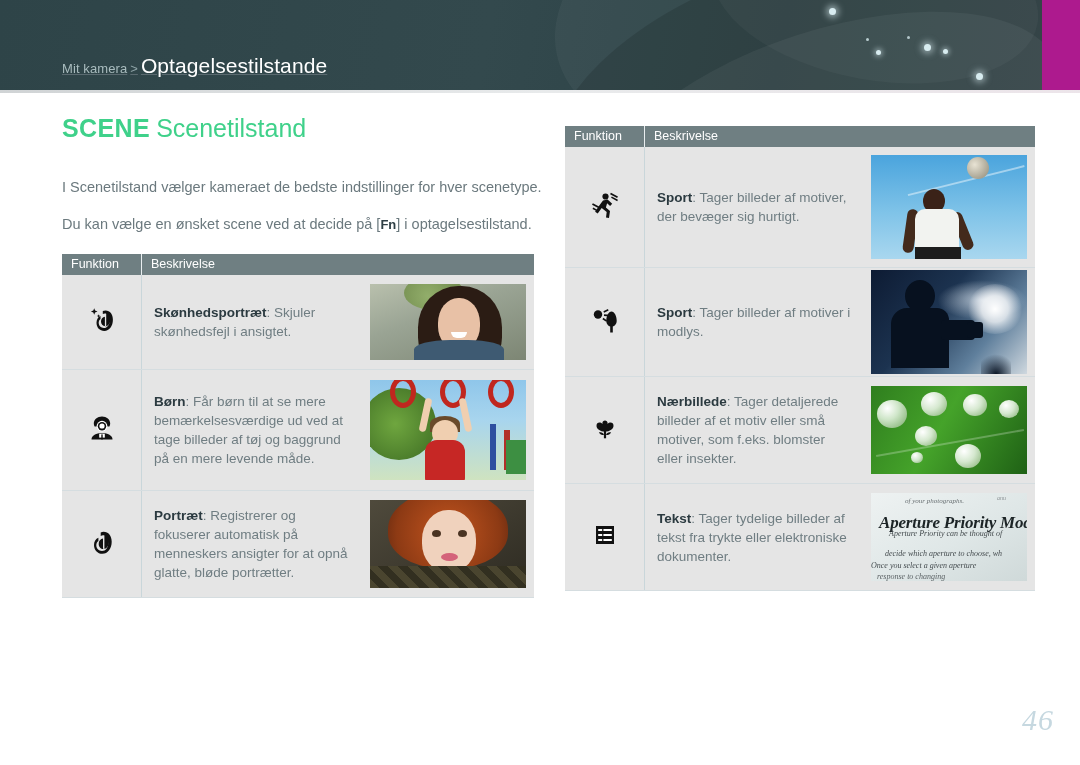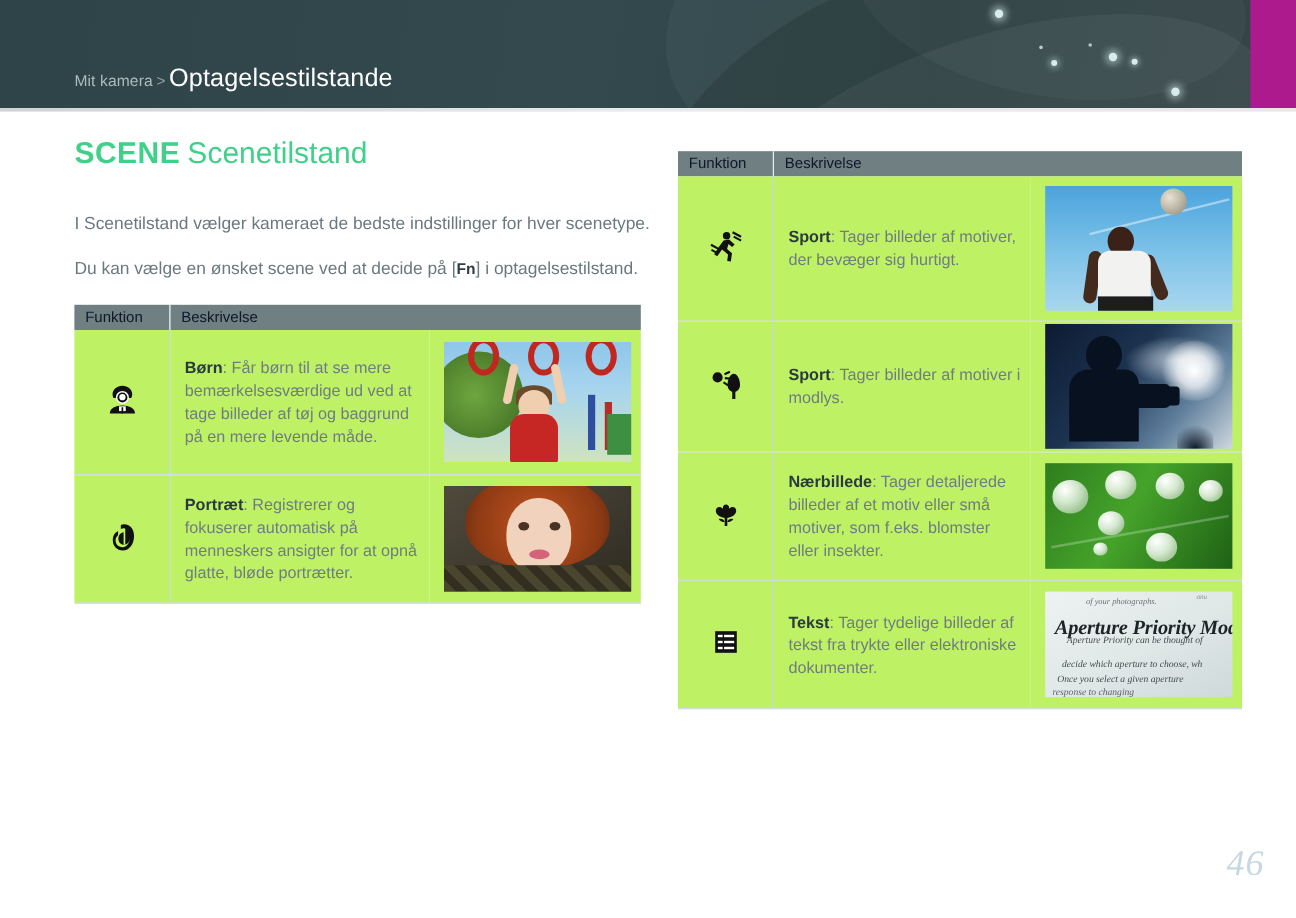--- a/index.html
+++ b/index.html
@@ -69,20 +69,21 @@
     position: absolute;
     left: 0; top: 90px;
     width: 1080px; height: 3px;
     background: linear-gradient(to right, rgba(120,130,135,0.35), rgba(150,160,165,0.22), rgba(180,150,170,0.25));
   }
 
   .breadcrumb {
     position: absolute;
     left: 62px; top: 54px;
     white-space: nowrap;
+    text-decoration: underline;
   }
   .crumb-small {
     font-size: 13px;
     color: #a9bcbe;
     letter-spacing: 0.1px;
   }
   .crumb-sep {
     font-size: 13px;
     color: #8ea3a6;
     padding: 0 3px;
@@ -136,33 +137,33 @@
     border-collapse: collapse;
   }
   .tbl-left  { left: 62px; top: 254px; width: 472px; }
   .tbl-right { left: 565px; top: 126px; width: 470px; }
 
   .tbl .hdr {
     background: #6f7f82;
     height: 20px;
   }
   .tbl .hdr td {
-    color: #0f172a;
+    color: #ffffff;
     font-size: 12.5px;
     padding: 3px 0 4px 9px;
     vertical-align: middle;
     font-weight: normal;
   }
   .hdr .h-fn  { width: 70px; border-right: 1px solid #e9eef0; }
   .hdr .h-desc { }
 
   .tbl .row td {
     border-bottom: 1px solid #d5dde0;
     vertical-align: middle;
-    background: #bef264;
+    background: #e5e5e5;
   }
   .tbl .row td.c-icon {
     width: 70px;
     text-align: center;
     border-right: 1px solid #c9d6da;
     padding: 0;
   }
   .tbl .row td.c-desc {
     padding: 0 8px 0 12px;
   }
@@ -258,21 +259,21 @@
   .ph-macro .d6 { width: 26px; height: 24px; left: 84px; top: 58px; background: radial-gradient(circle at 35% 30%, #ffffff 0%, #d5e8cf 45%, #7fad6e 100%); border-radius: 50%; }
   .ph-macro .d7 { width: 12px; height: 11px; left: 40px; top: 66px; background: radial-gradient(circle at 35% 30%, #ffffff 0%, #cfe6c9 50%, #7fad6e 100%); border-radius: 50%; }
 
   
   .ph-text { height: 88px; background: linear-gradient(150deg,#eef2f2 0%,#dfe7e7 55%,#cfd9d9 100%); }
   .ph-text .tiny { left: 34px; top: 4px; font-size: 7px; color: #6a7174; font-family: "Liberation Serif", serif; font-style: italic; white-space: nowrap; }
   .ph-text .tiny2{ left: 126px; top: 2px; font-size: 6px; color: #8b9295; font-family: "Liberation Serif", serif; font-style: italic; white-space: nowrap; }
   .ph-text .big  { left: 8px; top: 20px; font-size: 17px; color: #1c2426; font-family: "Liberation Serif", serif; font-weight: bold; font-style: italic; white-space: nowrap; letter-spacing: -0.2px;}
   .ph-text .l1   { left: 18px; top: 36px; font-size: 8px; color: #444b4e; font-family: "Liberation Serif", serif; font-style: italic; white-space: nowrap; }
   .ph-text .l2   { left: 14px; top: 56px; font-size: 8px; color: #444b4e; font-family: "Liberation Serif", serif; font-style: italic; white-space: nowrap; }
-  .ph-text .l3   { left: 10px; top: 68px; font-size: 8px; color: #444b4e; font-family: "Liberation Serif", serif; font-style: italic; white-space: nowrap; }
+  .ph-text .l3   { left: 0; top: 68px; font-size: 8px; color: #444b4e; font-family: "Liberation Serif", serif; font-style: italic; white-space: nowrap; }
   .ph-text .l4   { left: 6px; top: 79px; font-size: 8px; color: #5c6366; font-family: "Liberation Serif", serif; font-style: italic; white-space: nowrap; }
 
   
   .page-num {
     position: absolute;
     right: 26px; bottom: 28px;
     font-family: "Liberation Serif", serif;
     font-style: italic;
     font-size: 30px;
     color: #c6d8e0;
@@ -311,20 +312,40 @@
 <div class="intro intro-1">I Scenetilstand vælger kameraet de bedste indstillinger for hver scenetype.</div>
 <div class="intro intro-2"><span class="brk">Du kan vælge en ønsket scene ved at decide på [</span><span class="kbd">Fn</span><span class="brk">] i optagelsestilstand.</span></div>
 
 <table class="tbl tbl-left">
   <tbody>
       <tr class="hdr">
     <td class="h-fn">Funktion</td>
     <td class="h-desc" colspan="2">Beskrivelse</td>
   </tr>
 
+  <tr class="row">
+    <td class="c-icon" style="height:94px;">
+      <span class="icon-box">
+        <svg width="34" height="34" viewBox="0 0 34 34">
+          <path d="M20.5 7.5c4.6 0 7.4 3.8 7.4 9.2 0 6.3-3.6 11.2-8.6 11.2-4.6 0-7.8-3.4-7.8-8.2 0-3.1 1.6-5.6 4-6.6l0 2.9c-1.1.8-1.8 2.2-1.8 3.8 0 3 2.2 5.2 5.2 5.2 3.4 0 5.8-3.2 5.8-7.8 0-4.1-1.8-6.6-4.8-6.6-.8 0-1.5.2-2.1.5l0-3c.8-.4 1.7-.6 2.7-.6z" fill="#111"></path>
+          <path d="M20.8 9.6c2.9 0 4.6 2.5 4.6 6.3 0 4.3-2.1 7.3-5.1 7.3-2.6 0-4.3-1.9-4.3-4.6 0-2.6 1.6-4.6 3.9-4.8l0 9.2 1.3 0 0-13.4z" fill="#111"></path>
+          <path d="M9.2 5.2l.9 2.4 2.4.9-2.4.9-.9 2.4-.9-2.4-2.4-.9 2.4-.9z" fill="#111"></path>
+          <path d="M13.6 11.3l.5 1.3 1.3.5-1.3.5-.5 1.3-.5-1.3-1.3-.5 1.3-.5z" fill="#111"></path>
+        </svg>
+      </span>
+    </td>
+    <td class="c-desc">
+      <div class="desc"><b>Skønhedsportræt</b><span>: Skjuler skønhedsfejl i ansigtet.</span></div>
+    </td>
+    <td class="c-img">
+      <span class="photo ph-beauty">
+        <i class="leaf"></i><i class="hair"></i><i class="face"></i><i class="smile"></i><i class="body"></i>
+      </span>
+    </td>
+  </tr>
 
   <tr class="row">
     <td class="c-icon" style="height:120px;">
       <span class="icon-box">
         <svg width="34" height="34" viewBox="0 0 34 34">
           <path d="M17 5.5c-4.6 0-8.2 3.1-8.2 7.1 0 1.1.3 2.1.8 3l14.8 0c.5-.9.8-1.9.8-3 0-4-3.6-7.1-8.2-7.1z" fill="#111"></path>
           <circle cx="17" cy="15.2" r="5.4" fill="#fff"></circle>
           <circle cx="17" cy="15.2" r="4.2" fill="#111"></circle>
           <circle cx="17" cy="15" r="2.6" fill="#fff"></circle>
           <path d="M6.5 28.5c0-4.2 4.7-6.6 10.5-6.6s10.5 2.4 10.5 6.6z" fill="#111"></path>

